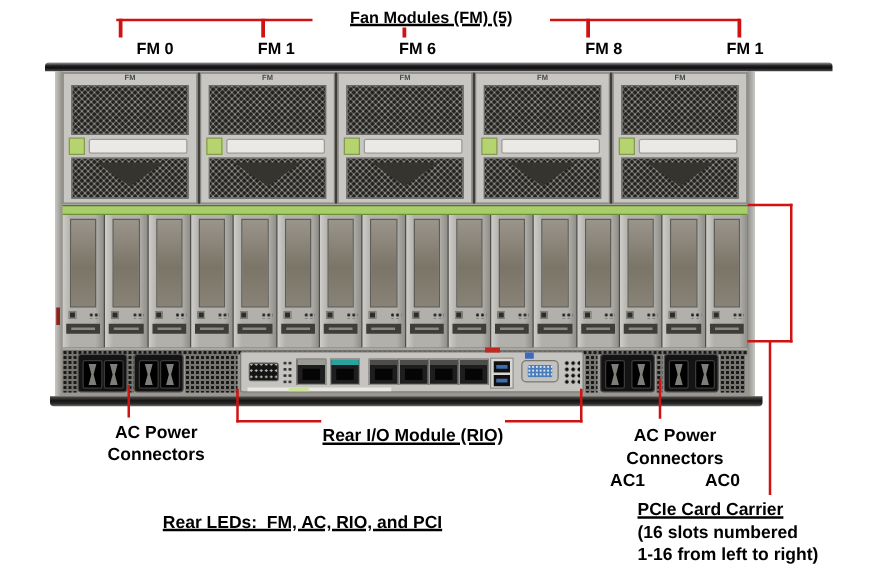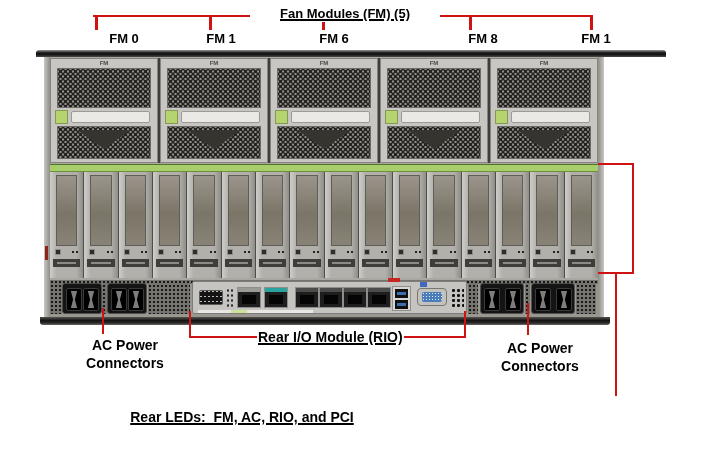--- a/index.html
+++ b/index.html
@@ -390,30 +390,39 @@
   <div class="bezel-bot"></div>
 
   <div class="vline" style="left:102px;top:308px;height:26px;"></div>
   <div class="lbl ctr" style="left:82px;top:336px;width:86px;line-height:18px;">
     <div>AC Power</div>
     <div>Connectors</div>
   </div>
 
   <div class="vline" style="left:189px;top:311px;height:27px;"></div>
   <div class="hline" style="left:189px;top:336px;width:68px;"></div>
-  <div class="lbl u" style="left:258px;top:329px;">Rear I/O Module (RIO)</div>
+  <div class="lbl u" style="left:258px;top:340px;">Rear I/O Module (RIO)</div>
   <div class="hline" style="left:404px;top:336px;width:62px;"></div>
   <div class="vline" style="left:464px;top:311px;height:27px;"></div>
 
   <div class="vline" style="left:527px;top:303px;height:32px;"></div>
   <div class="lbl ctr" style="left:488px;top:339px;width:104px;line-height:18px;">
     <div>AC Power</div>
     <div>Connectors</div>
+    <div style="display:flex;justify-content:space-between;">
+      <span>AC1</span>
+      <span>AC0</span>
+    </div>
   </div>
 
   <div class="lbl u ctr pre" style="left:117px;top:409px;width:250px;">Rear LEDs:  FM, AC, RIO, and PCI</div>
 
   <div class="hline" style="left:598px;top:163px;width:36px;"></div>
   <div class="vline" style="left:632px;top:163px;height:111px;"></div>
   <div class="hline" style="left:598px;top:272px;width:36px;"></div>
   <div class="vline" style="left:615px;top:272px;height:124px;"></div>
+  <div class="lbl" style="left:510px;top:398px;line-height:18px;">
+    <div class="u">PCIe Card Carrier</div>
+    <div>(16 slots numbered</div>
+    <div>1-16 from left to right)</div>
+  </div>
 
 </div>
 
 </body></html>

